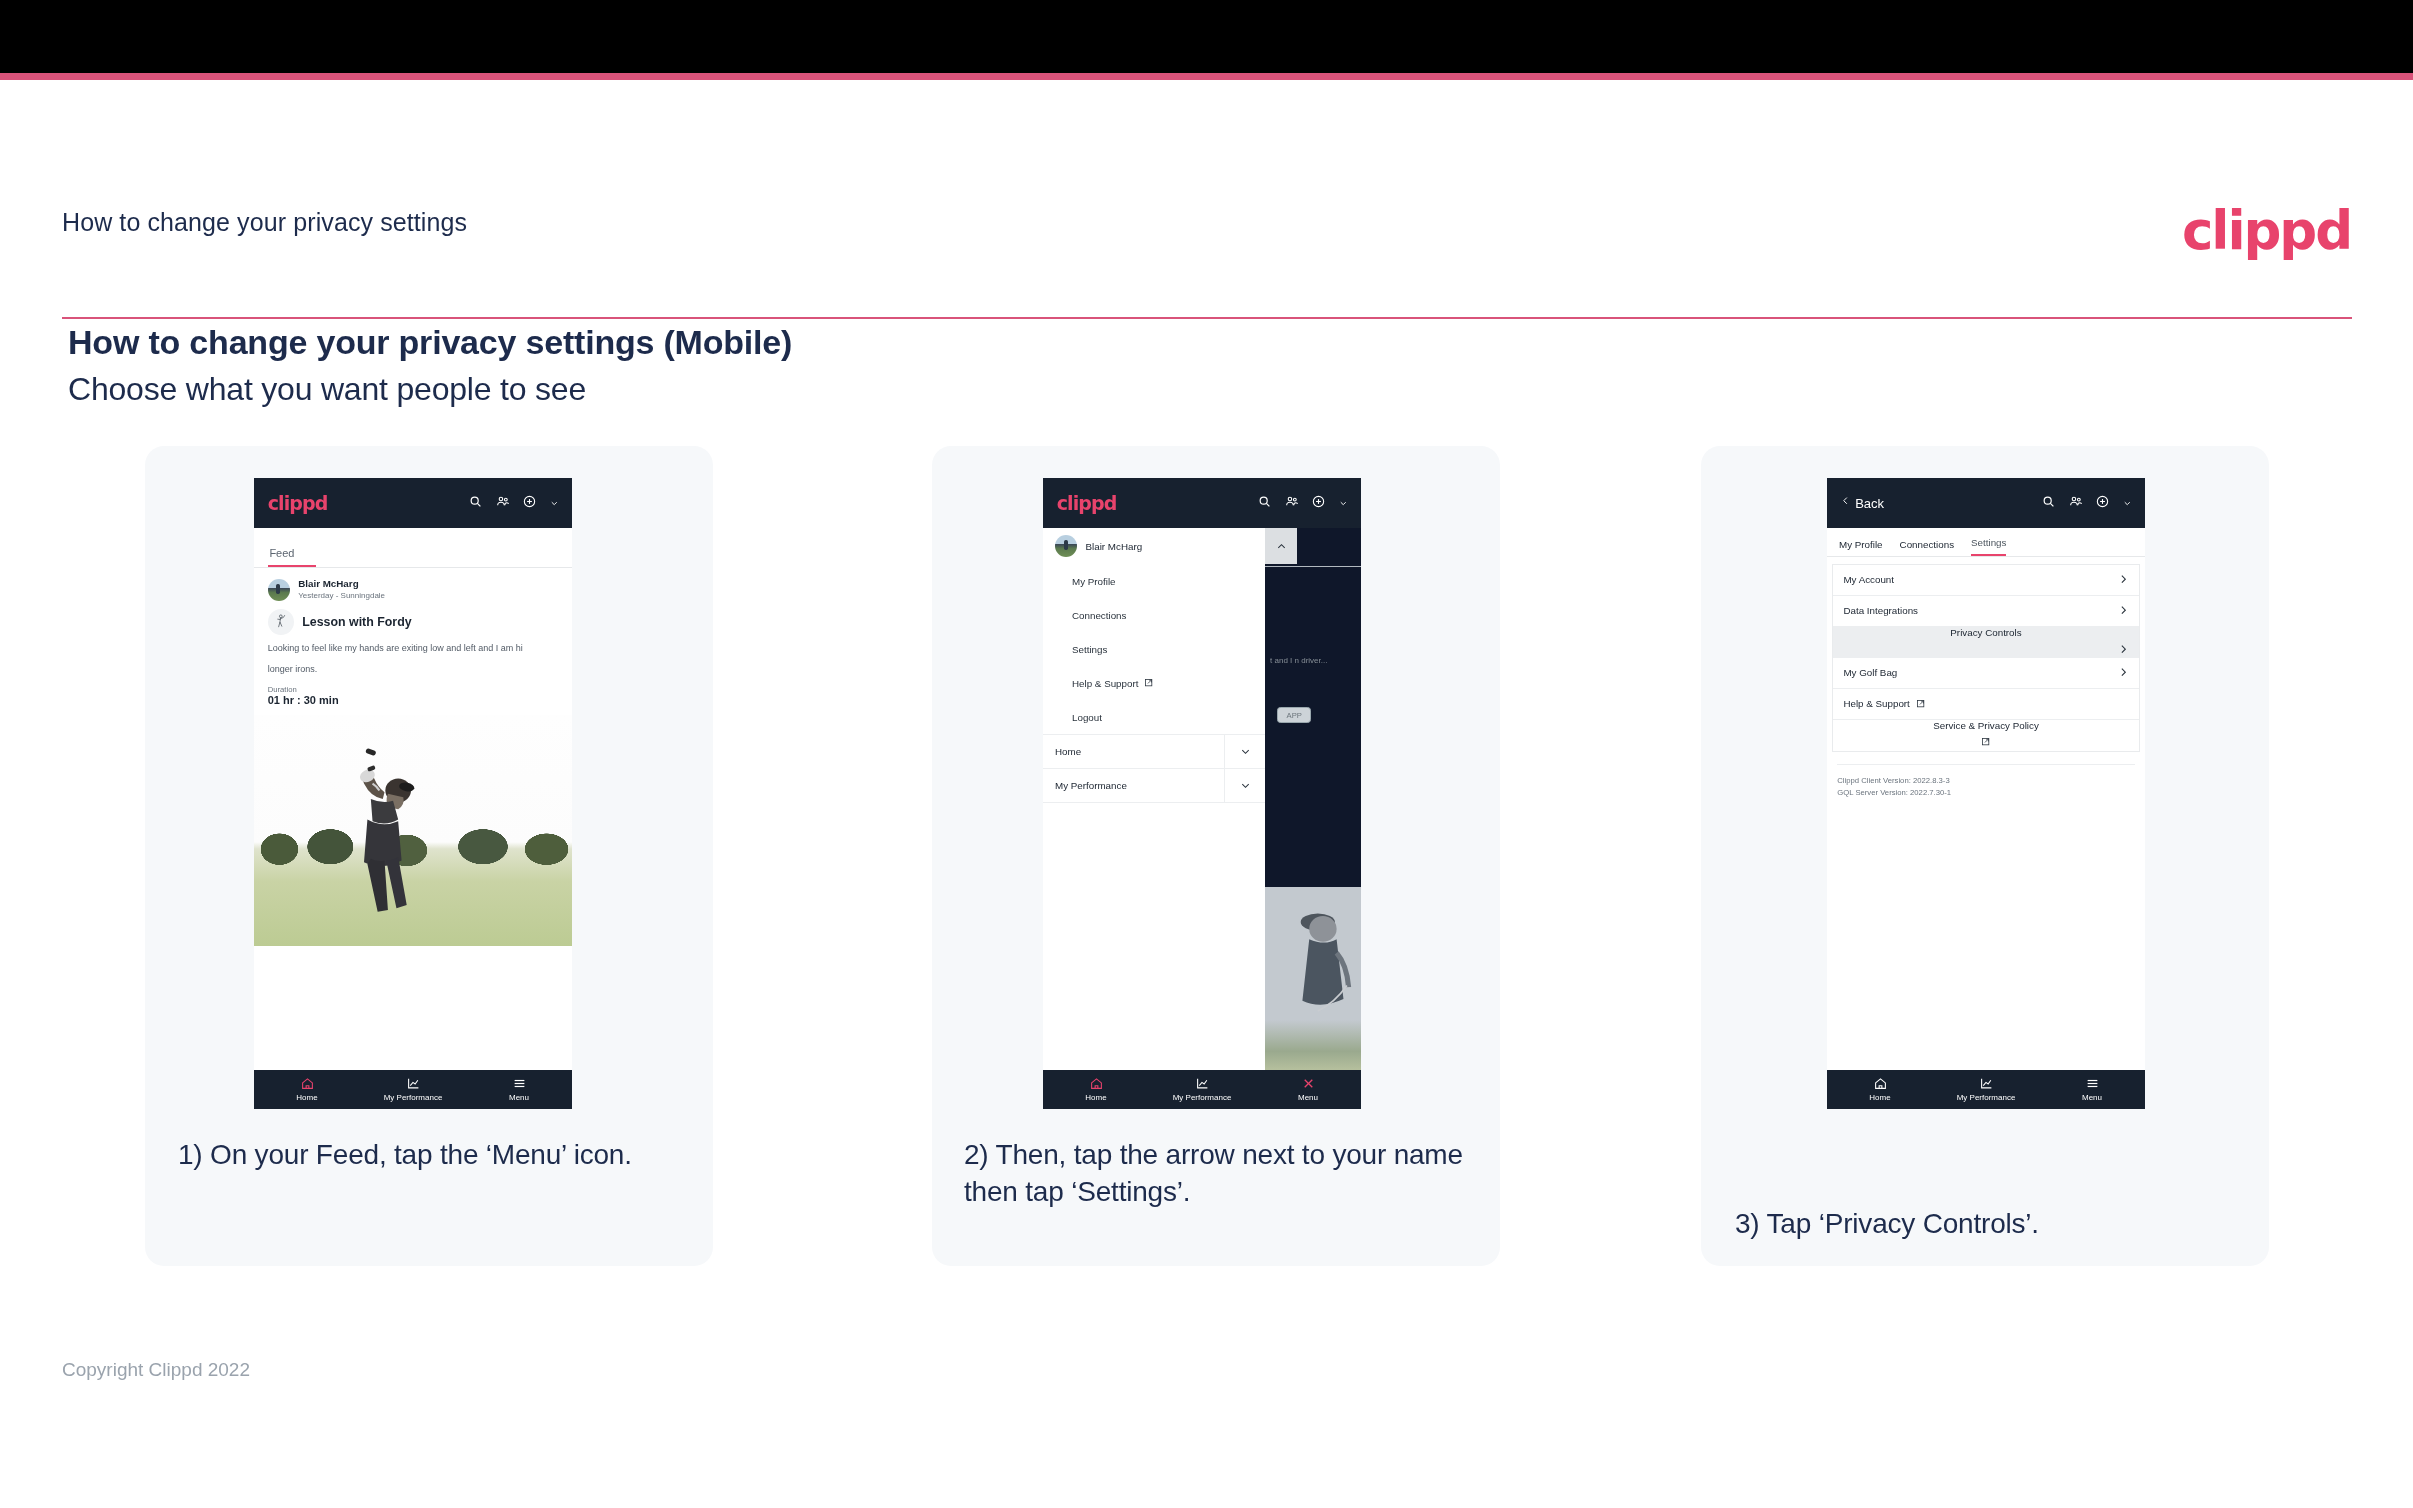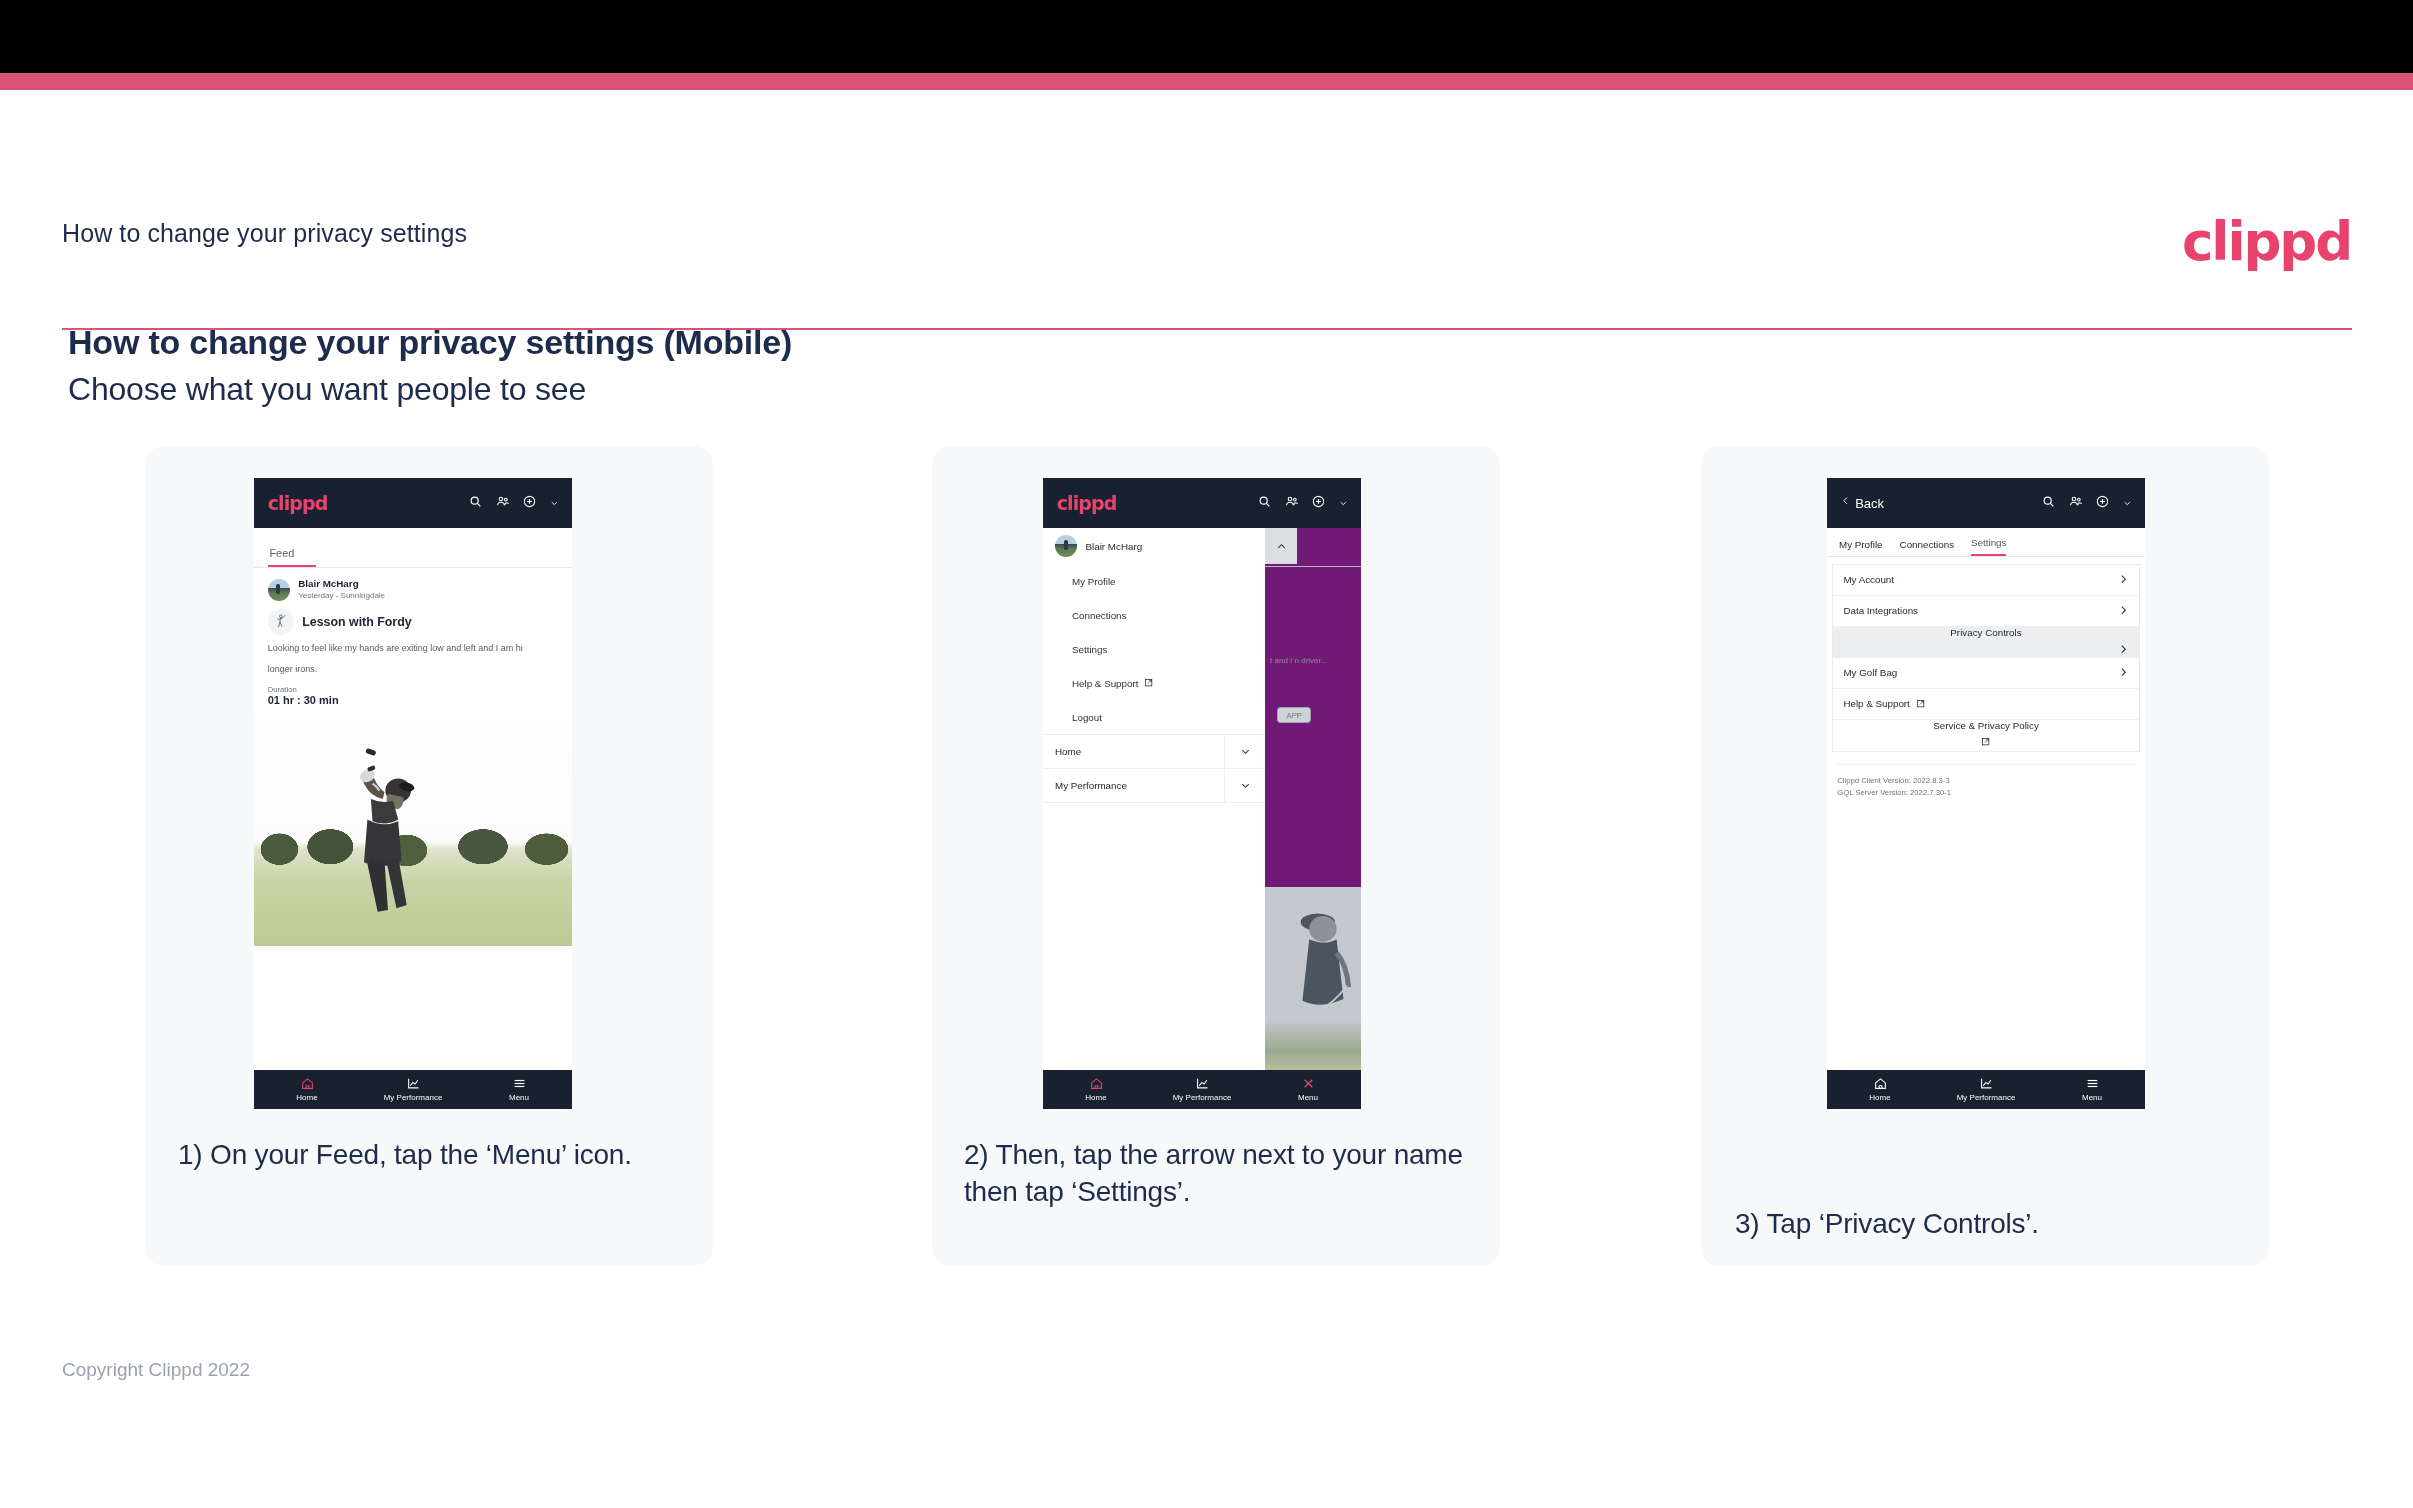--- a/index.html
+++ b/index.html
@@ -10,21 +10,21 @@
     overflow: hidden;
     position: relative;
   }
 
   
   .band-black { position: absolute; left: 0; top: 0; width: 2413px; height: 73px; background: #000000; }
   .band-pink  { position: absolute; left: 0; top: 73px; width: 2413px; height: 17px; background: #d9537a; }
 
   
   .slide-header {
-    position: absolute; left: 0; top: 91px; width: 2413px; height: 150px;
+    position: absolute; left: 0; top: 80px; width: 2413px; height: 150px;
     background: #ffffff;
   }
   .header-title {
     position: absolute; left: 62px; top: 128px;
     font-size: 25px; font-weight: 400; color: #1d2b4c; letter-spacing: 0.1px;
   }
   .header-logo {
     position: absolute; right: 62px; top: 120px;
     font-size: 53px; font-weight: 700; color: #e8436c;
     letter-spacing: -2.1px; font-family: "DejaVu Sans", sans-serif;
@@ -135,21 +135,21 @@
   }
   .nav-item {
     flex: 1; display: flex; flex-direction: column; align-items: center; gap: 2.6px;
   }
   .nav-label { font-size: 8px; color: #ffffff; }
 
   
   .p2-body { position: relative; height: 581px; background: #ffffff; overflow: hidden; }
   .p2-dim {
     position: absolute; right: 0; top: 0; width: 96px; height: 100%;
-    background: #701a75; overflow: hidden;
+    background: #0f172a; overflow: hidden;
   }
   .p2-dim .dim-card { position: absolute; left: 0; top: 38px; width: 100%; height: 0.9px; background: #b2b9c0; }
   .p2-dim .dim-text {
     position: absolute; left: 5.1px; top: 126px; font-size: 8px; color: #878f97; line-height: 1.8;
   }
   .p2-dim .dim-chip {
     position: absolute; left: 12px; top: 179px; padding: 2.6px 8.5px;
     border: 0.9px solid #9aa8ae; border-radius: 3.4px; font-size: 7.7px; color: #6c757c; background: #cdd3d8;
   }
   .p2-dim .dim-photo {

